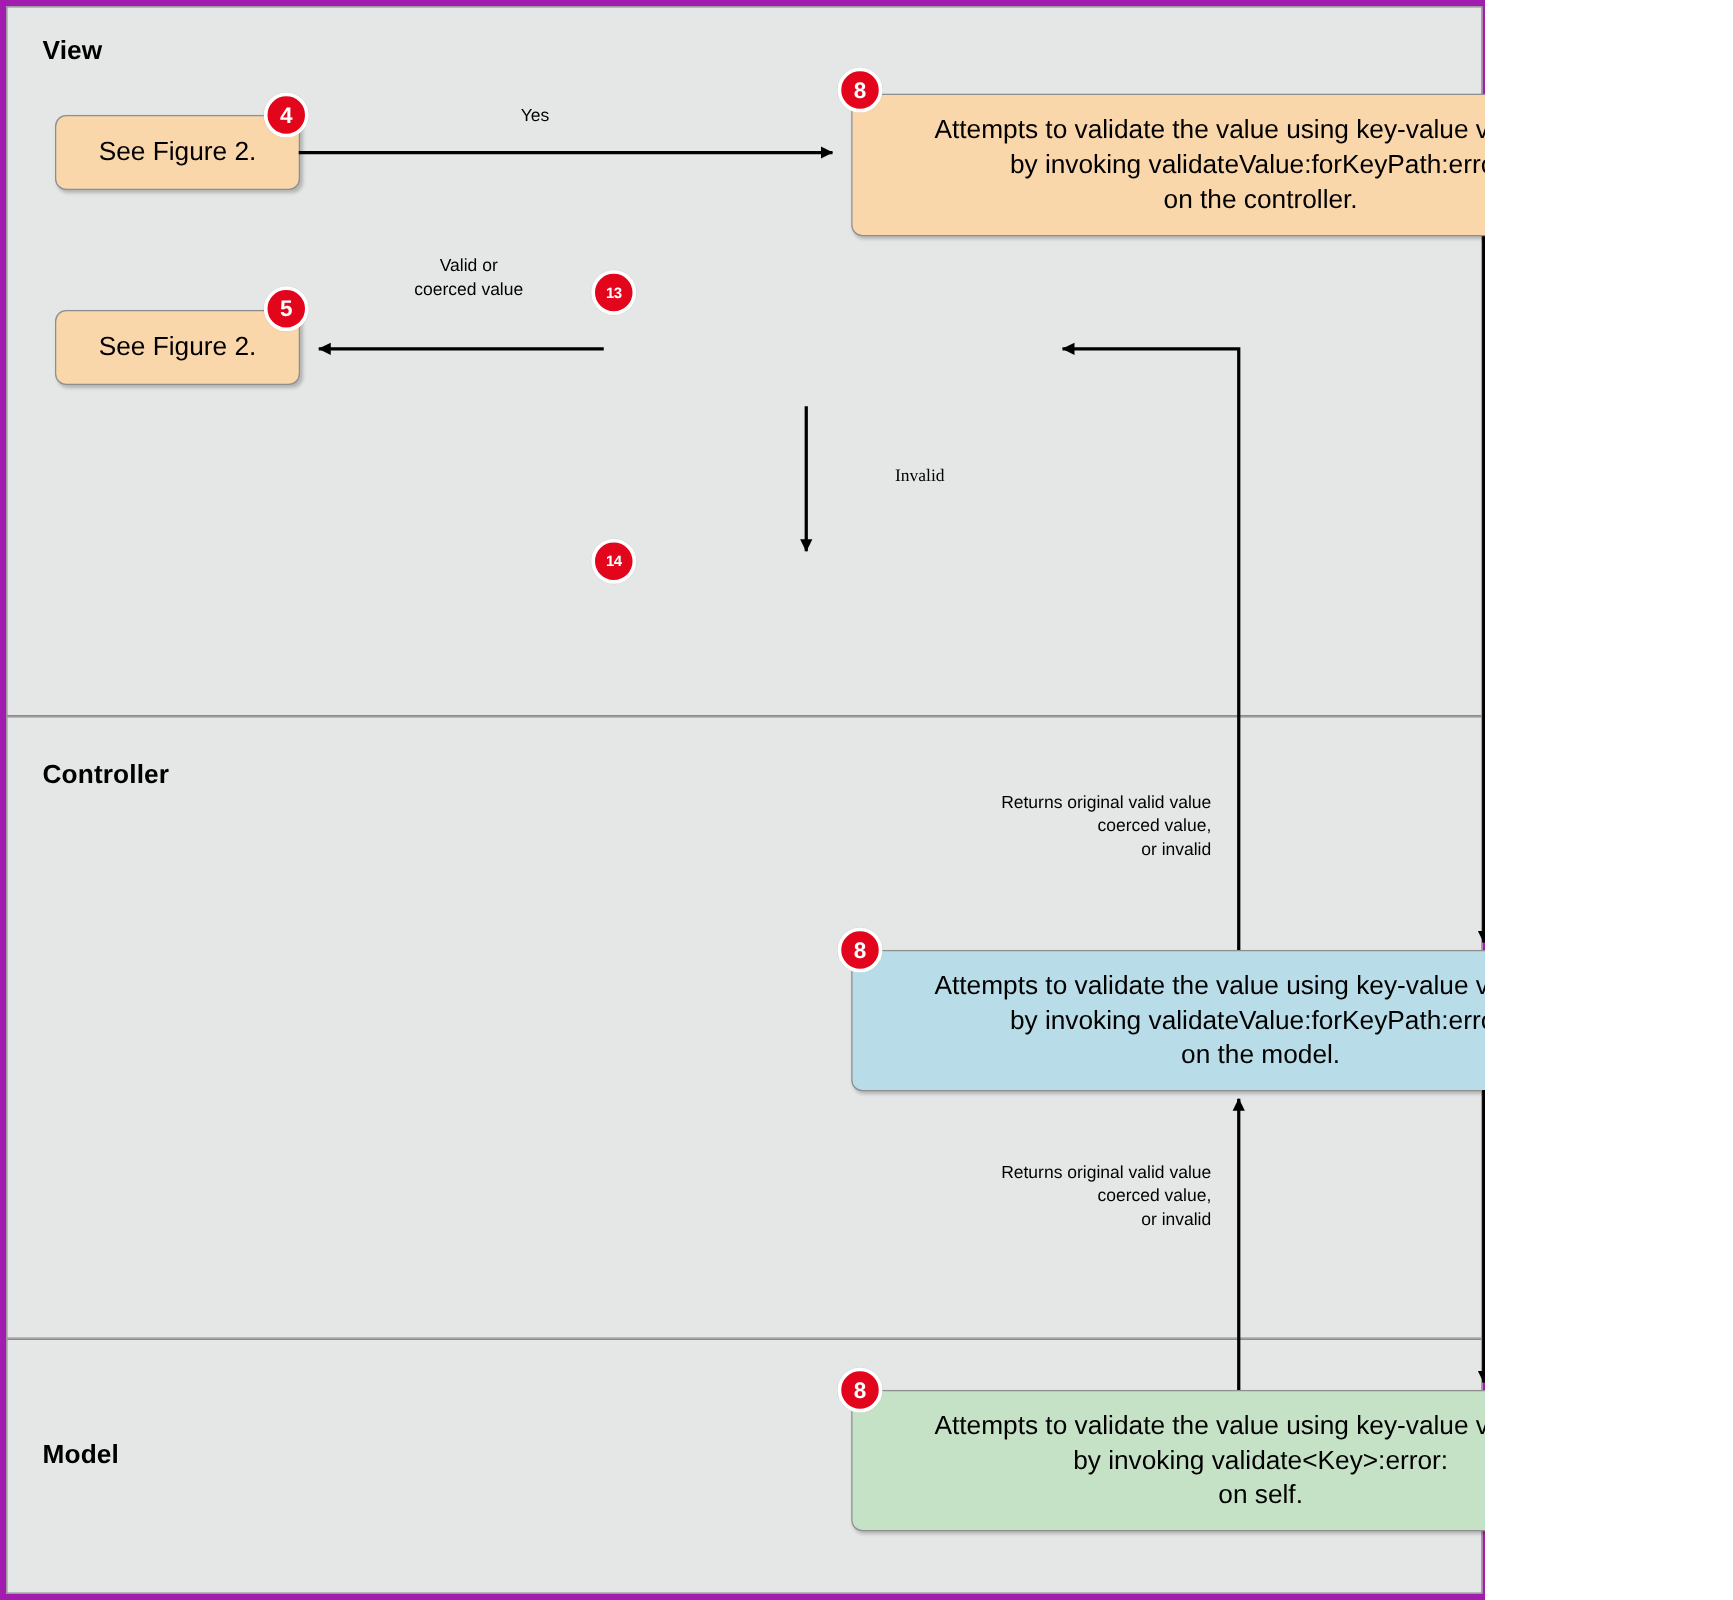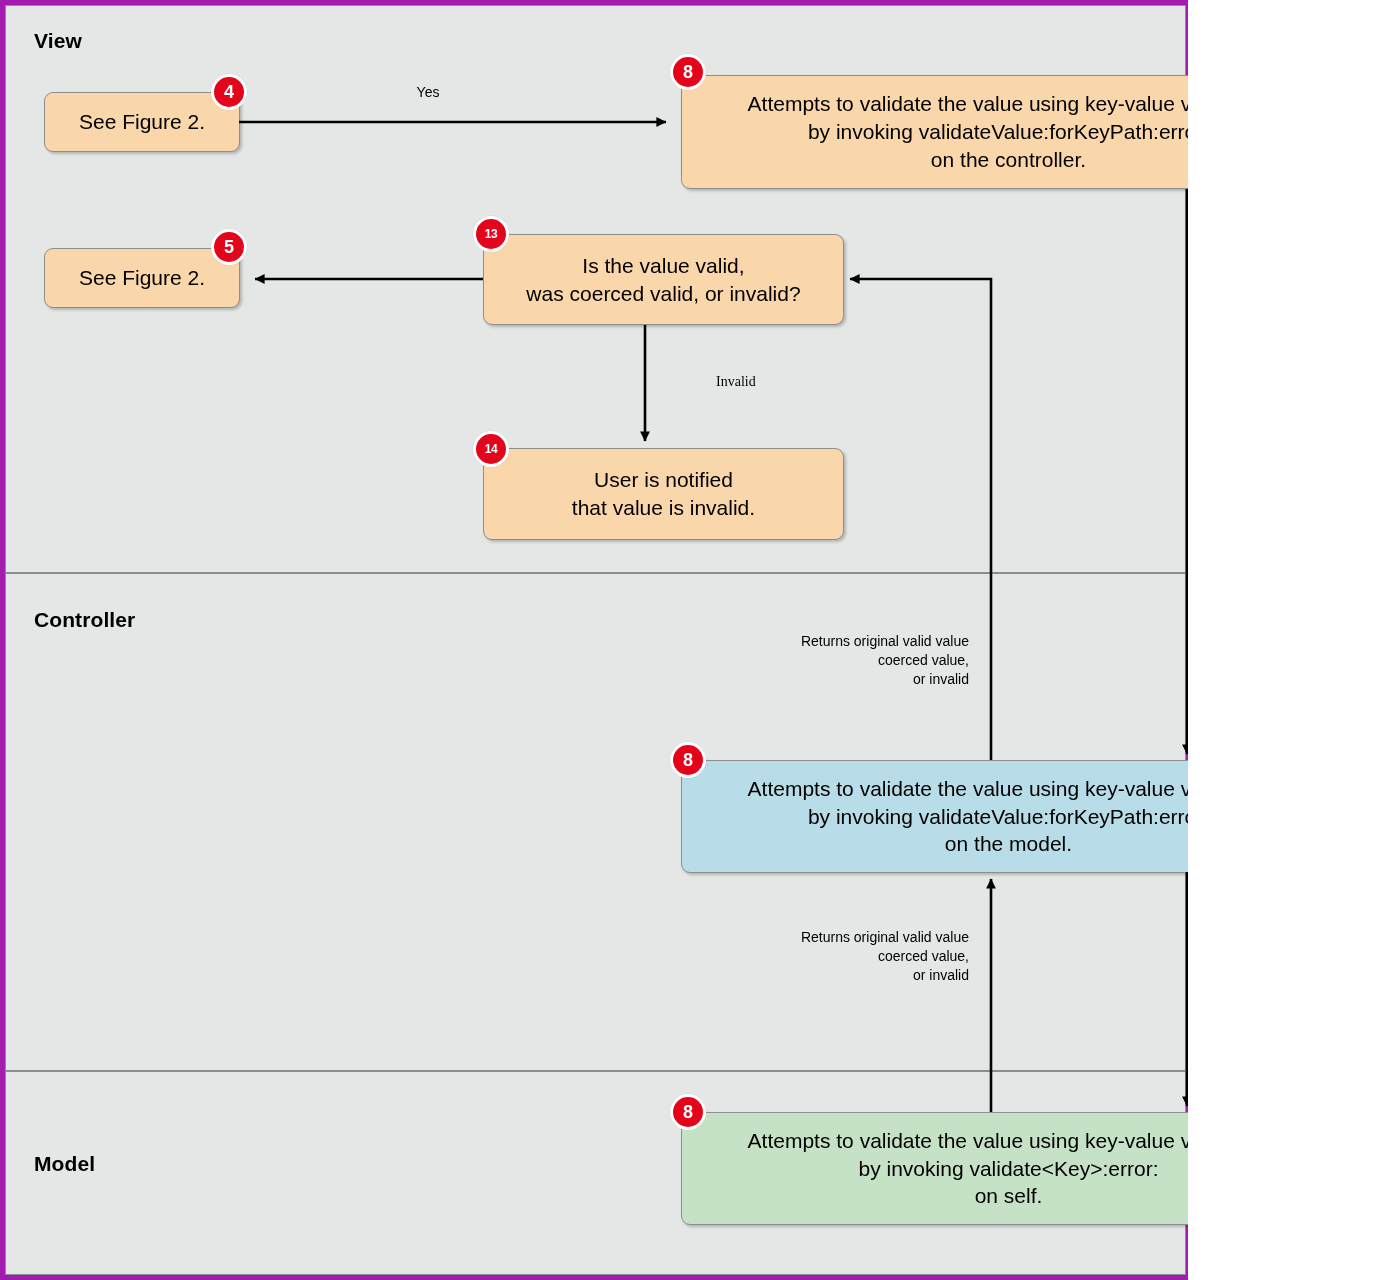--- a/index.html
+++ b/index.html
@@ -119,45 +119,43 @@
 
       <line x1="1187" y1="872" x2="1187" y2="1106" marker-end="url(#arrowend)"></line>
 
       <path d="M991,760 L991,279 L850,279" marker-end="url(#arrowend)"></path>
 
       <line x1="991" y1="1112" x2="991" y2="879" marker-end="url(#arrowend)"></line>
     </g>
   </svg>
 
   <div class="edge-label center" style="left:383px; top:83px; width:90px;">Yes</div>
+  <div class="edge-label center" style="left:280px; top:203px; width:190px;">Valid or
+coerced value</div>
   <div class="edge-label" style="left:716px; top:373px;font-family:Liberation Serif, serif;">Invalid</div>
   <div class="edge-label right" style="left:636px; top:632px; width:333px;">Returns original valid value
 coerced value,
 or invalid</div>
   <div class="edge-label right" style="left:636px; top:928px; width:333px;">Returns original valid value
 coerced value,
 or invalid</div>
 
   <div class="node view" style="left:44px; top:92px; width:196px; height:60px;">See Figure 2.</div>
   <div class="badge" style="left:211px; top:74px;">4</div>
 
   <div class="node view" style="left:681px; top:75px; width:655px; height:114px; white-space:pre-line;">Attempts to validate the value using key-value validation
 by invoking validateValue:forKeyPath:error:
 on the controller.</div>
   <div class="badge" style="left:670px; top:54px;">8</div>
 
   <div class="node view" style="left:44px; top:248px; width:196px; height:60px;">See Figure 2.</div>
   <div class="badge" style="left:211px; top:229px;">5</div>
 
-  <div class="node view" style="left:483px; top:234px; width:361px; height:91px; white-space:pre-line;">Is the value valid,
-was coerced valid, or invalid?</div>
   <div class="badge wide" style="left:473px; top:216px;">13</div>
 
-  <div class="node view" style="left:483px; top:448px; width:361px; height:92px; white-space:pre-line;">User is notified
-that value is invalid.</div>
   <div class="badge wide" style="left:473px; top:431px;">14</div>
 
   <div class="node ctrl" style="left:681px; top:760px; width:655px; height:113px; white-space:pre-line;">Attempts to validate the value using key-value validation
 by invoking validateValue:forKeyPath:error:
 on the model.</div>
   <div class="badge" style="left:670px; top:742px;">8</div>
   <div class="badge" style="left:1315px; top:742px;">9</div>
 
   <div class="node model" style="left:681px; top:1112px; width:655px; height:113px; white-space:pre-line;">Attempts to validate the value using key-value validation
 by invoking validate&lt;Key&gt;:error:

